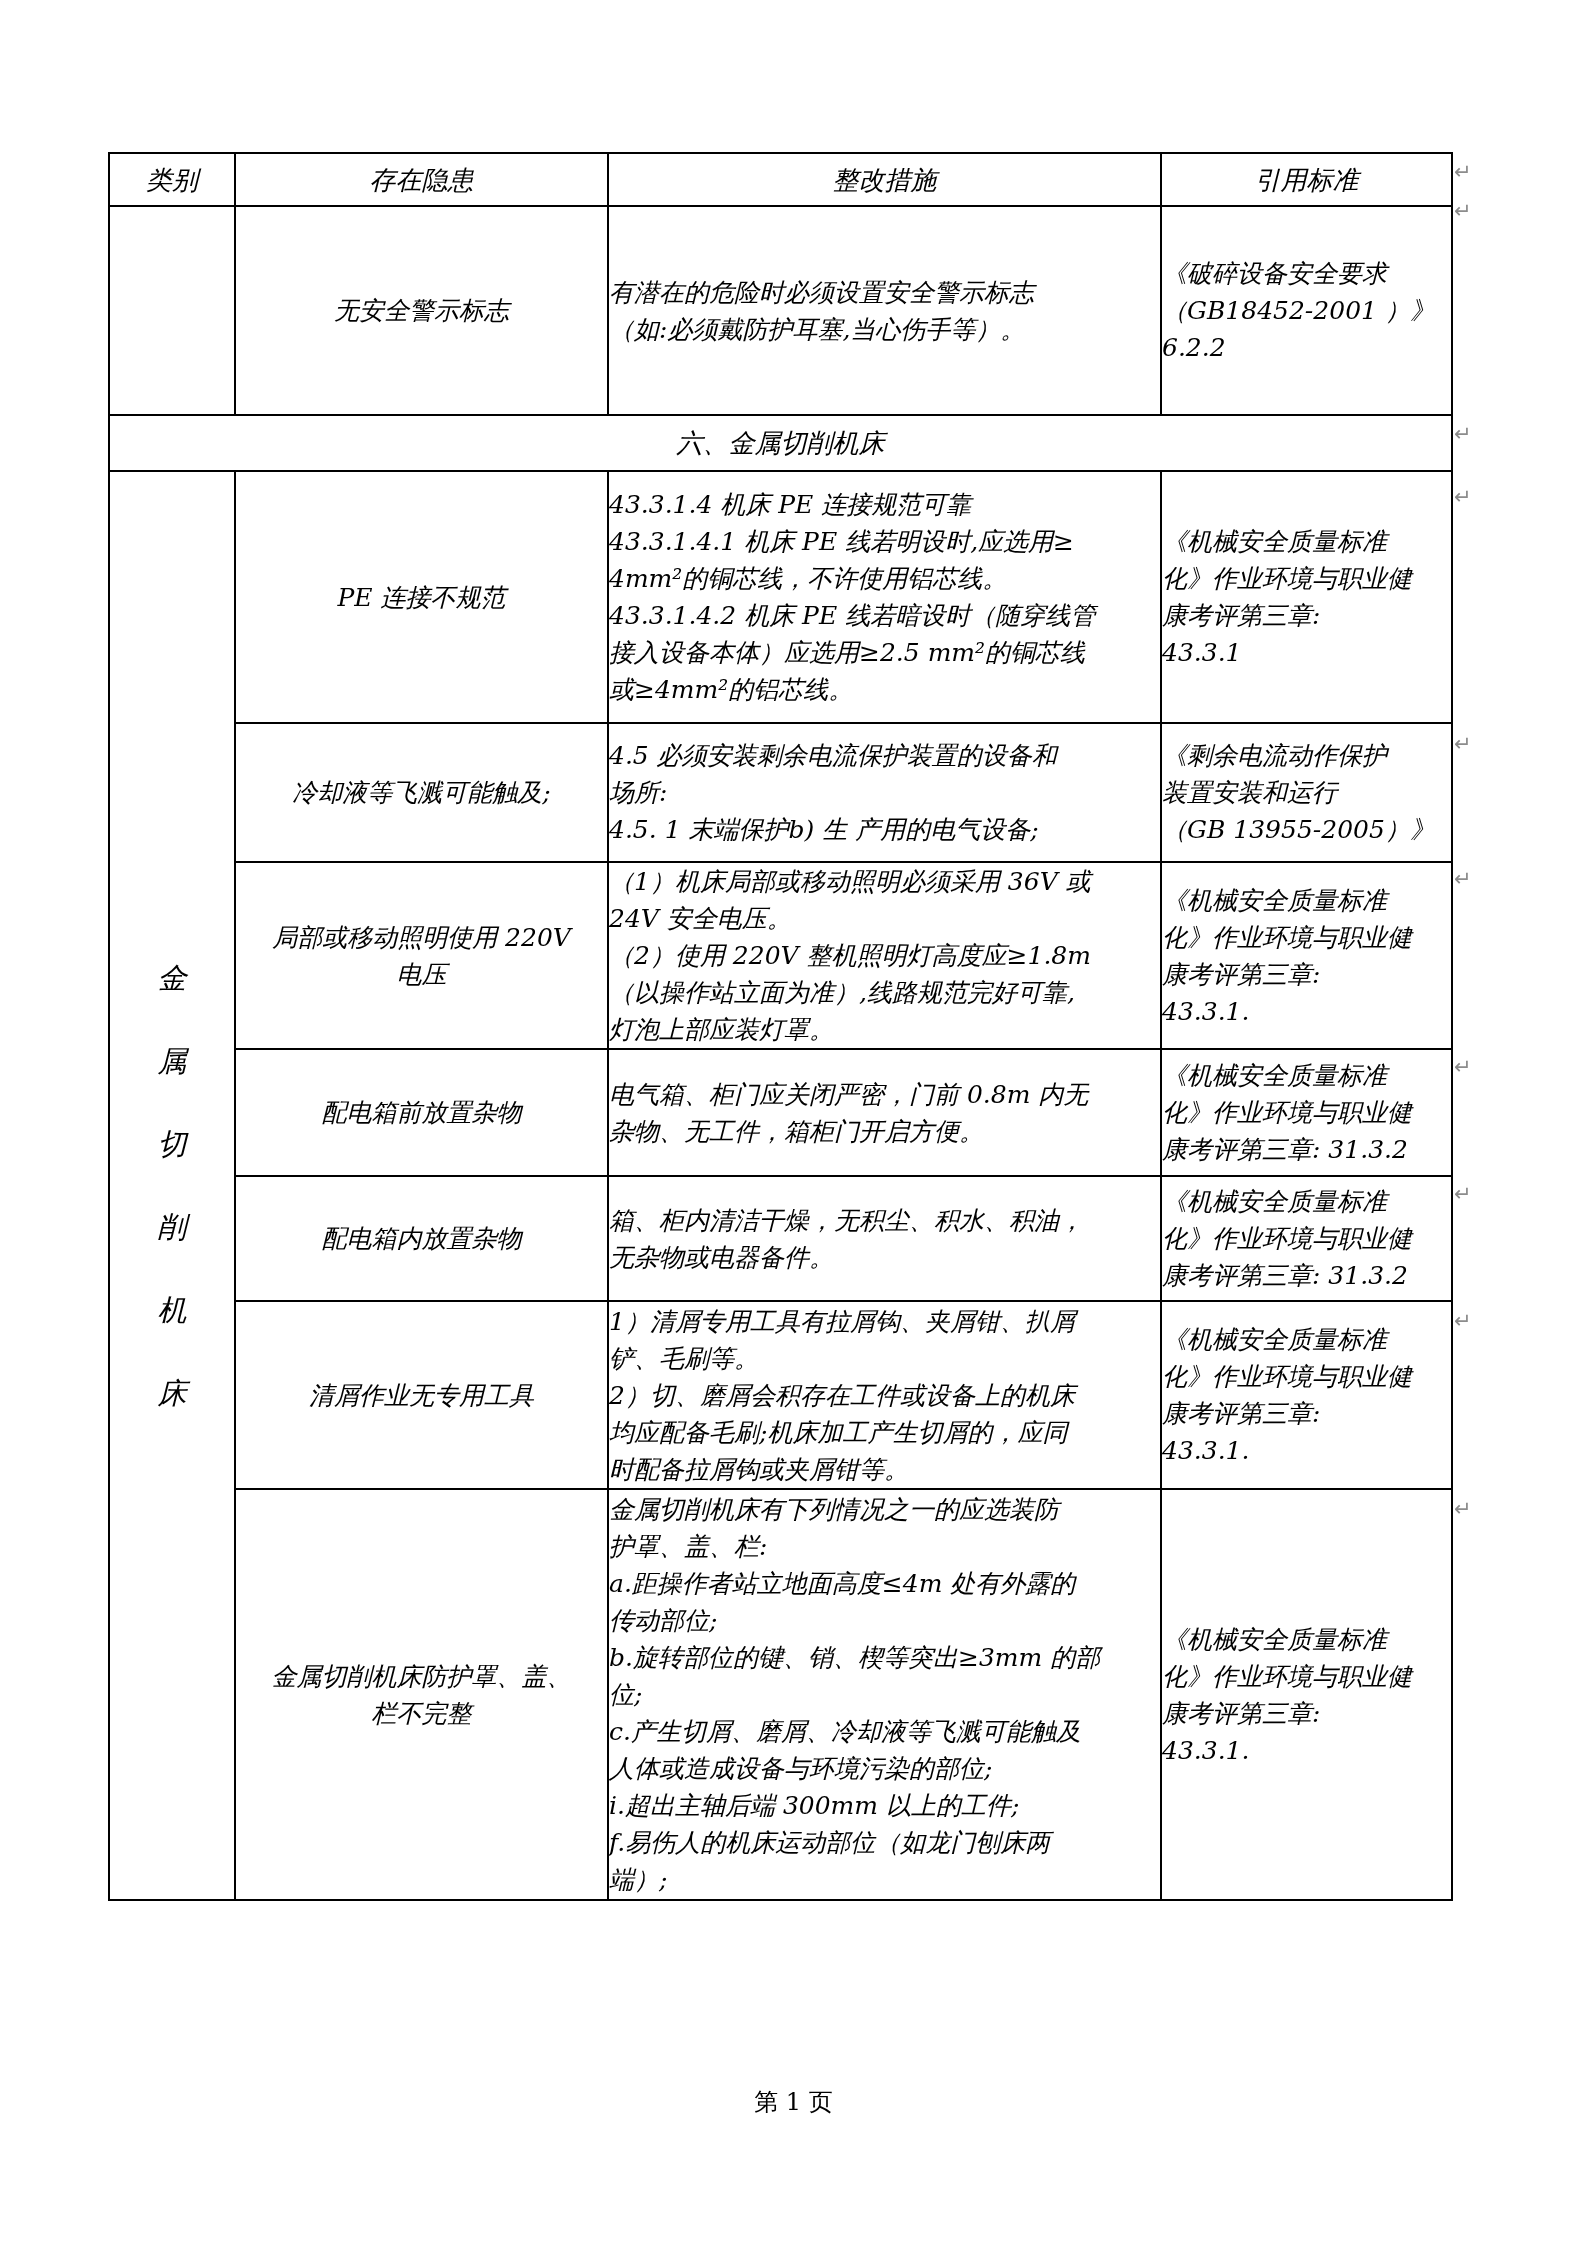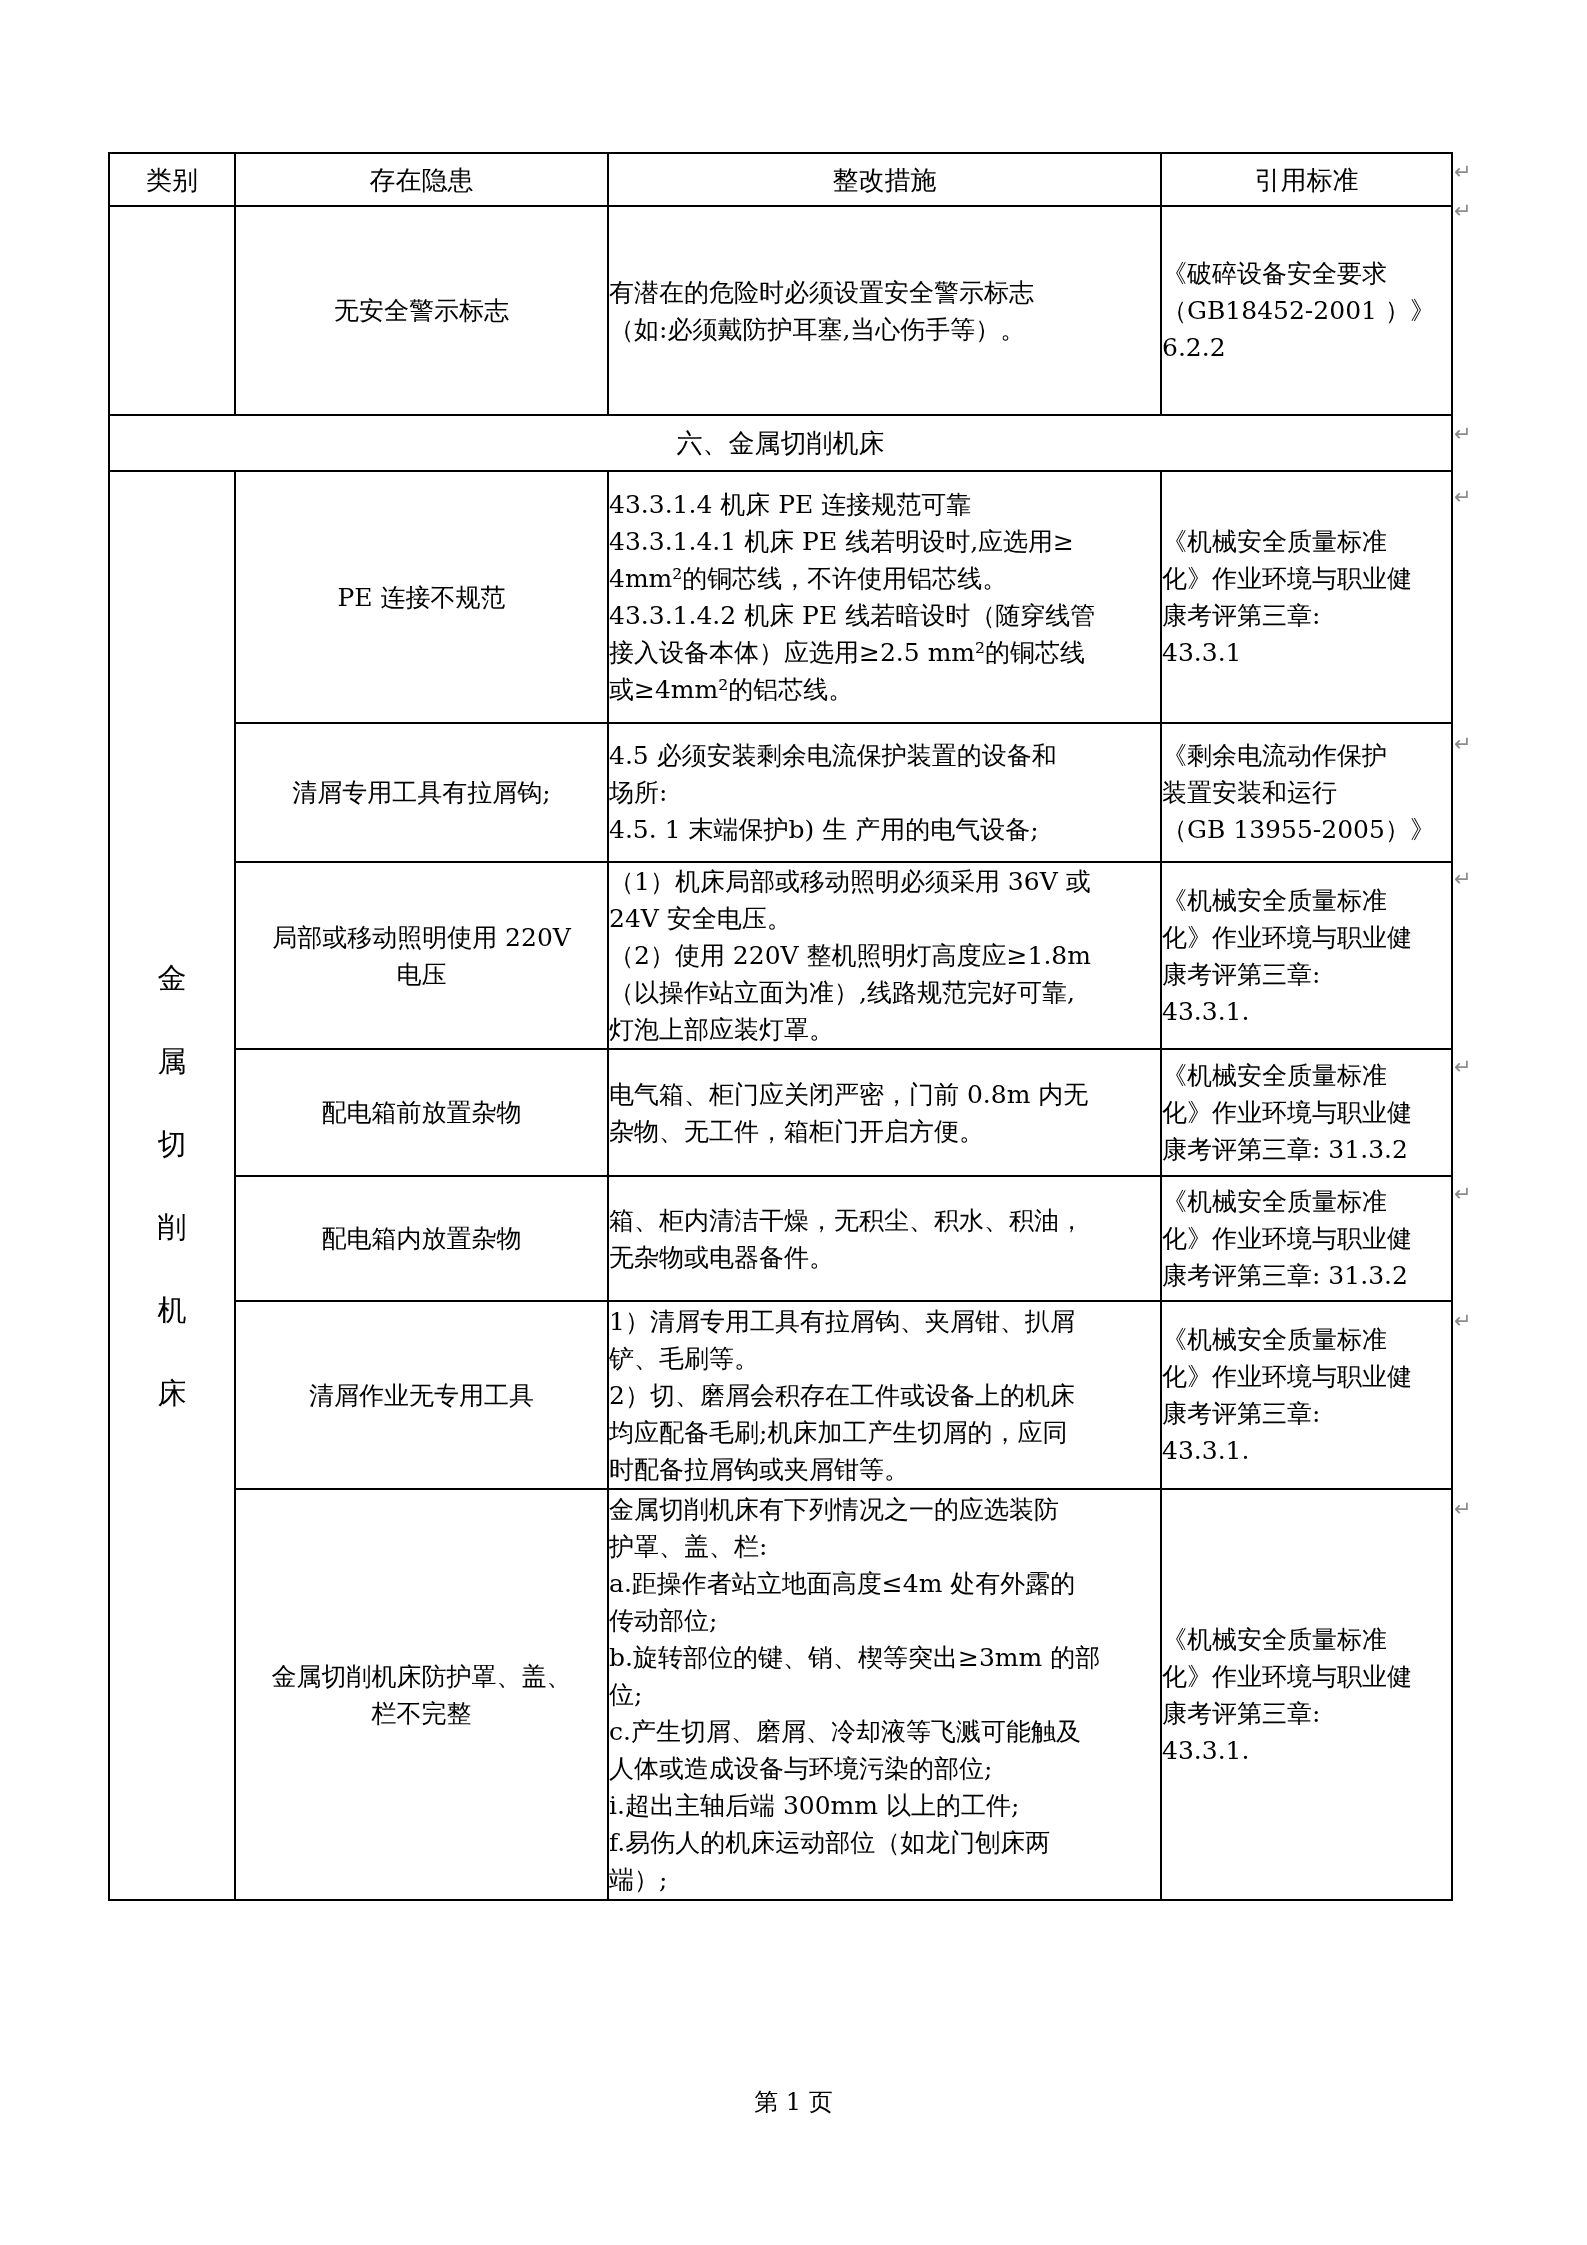--- a/index.html
+++ b/index.html
@@ -19,20 +19,21 @@
     width: 1343px;
     border-collapse: collapse;
     table-layout: fixed;
   }
   table.doc-table td, table.doc-table th {
     border: 2px solid #000000;
     padding: 0;
     vertical-align: middle;
     font-weight: normal;
     box-sizing: border-box;
+    font-style: italic;
   }
   th.hcell {
     font-size: 26px;
     text-align: center;
     line-height: 30px;
   }
   td.cell {
     font-size: 25px;
     line-height: 37px;
     white-space: pre-line;
@@ -114,21 +115,21 @@
 4mm²的铜芯线，不许使用铝芯线。
 43.3.1.4.2 机床 PE 线若暗设时（随穿线管
 接入设备本体）应选用≥2.5 mm²的铜芯线
 或≥4mm²的铝芯线。</td>
       <td class="cell ref">《机械安全质量标准
 化》作业环境与职业健
 康考评第三章:
 43.3.1</td>
     </tr>
     <tr style="height:139px">
-      <td class="cell hazard">清屑专用工具有拉屑钩;</td>
+      <td class="cell hazard">冷却液等飞溅可能触及;</td>
       <td class="cell measure">4.5 必须安装剩余电流保护装置的设备和
 场所:
 4.5. 1 末端保护b) 生 产用的电气设备;</td>
       <td class="cell ref">《剩余电流动作保护
 装置安装和运行
 （GB 13955-2005）》</td>
     </tr>
     <tr style="height:186px">
       <td class="cell hazard">局部或移动照明使用 220V
 电压</td>

